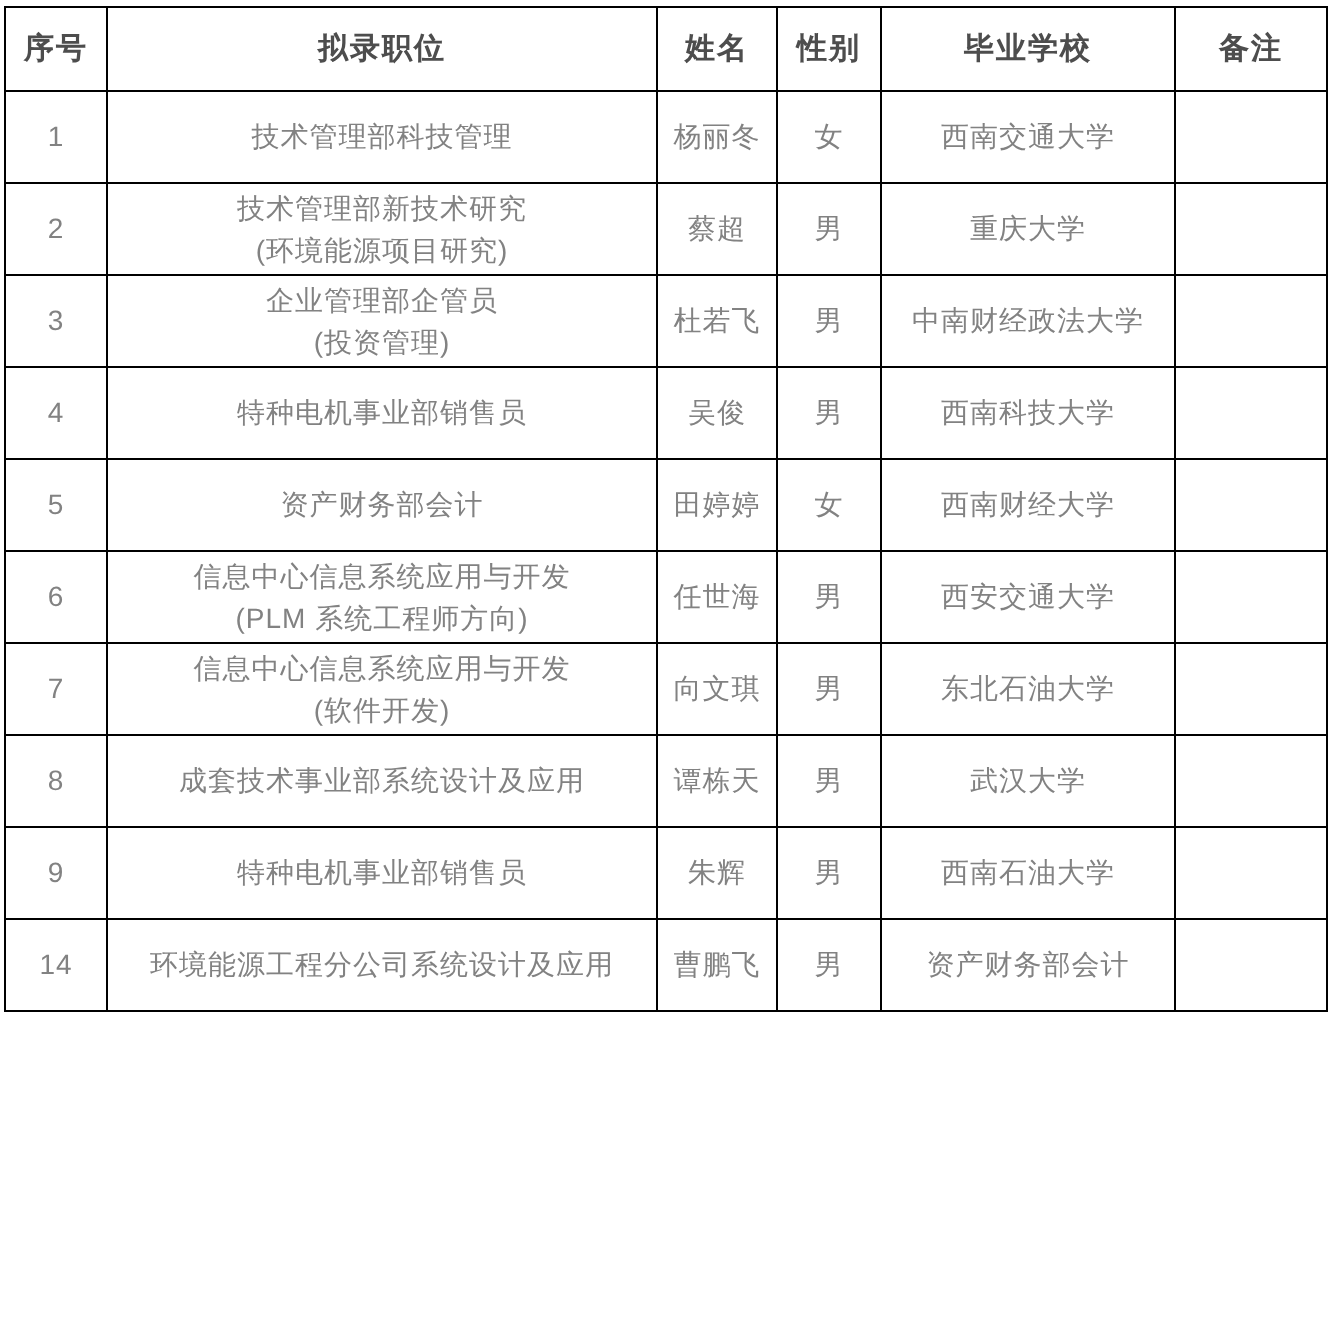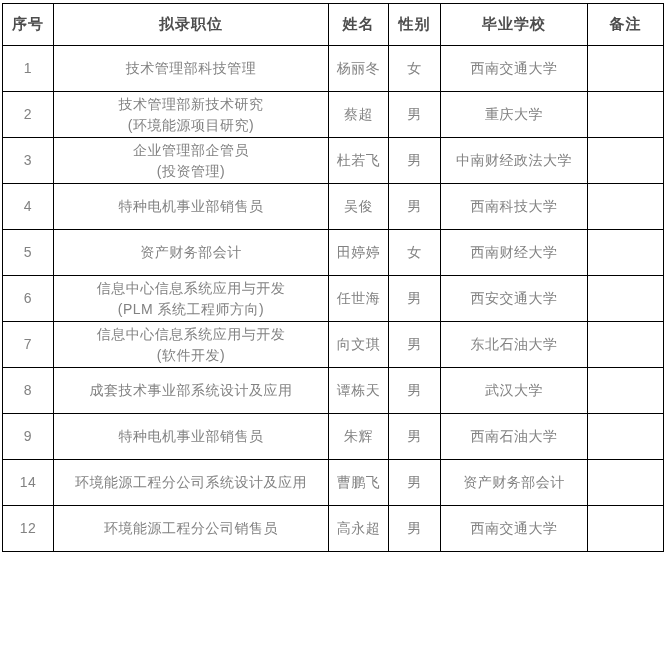--- a/index.html
+++ b/index.html
@@ -145,22 +145,14 @@
         <td></td>
       </tr>
       <tr>
         <td>14</td>
         <td>环境能源工程分公司系统设计及应用</td>
         <td>曹鹏飞</td>
         <td>男</td>
         <td>资产财务部会计</td>
         <td></td>
       </tr>
-      <tr>
-        <td>12</td>
-        <td>环境能源工程分公司销售员</td>
-        <td>高永超</td>
-        <td>男</td>
-        <td>西南交通大学</td>
-        <td></td>
-      </tr>
     </tbody>
 </table>
 
 </body></html>

